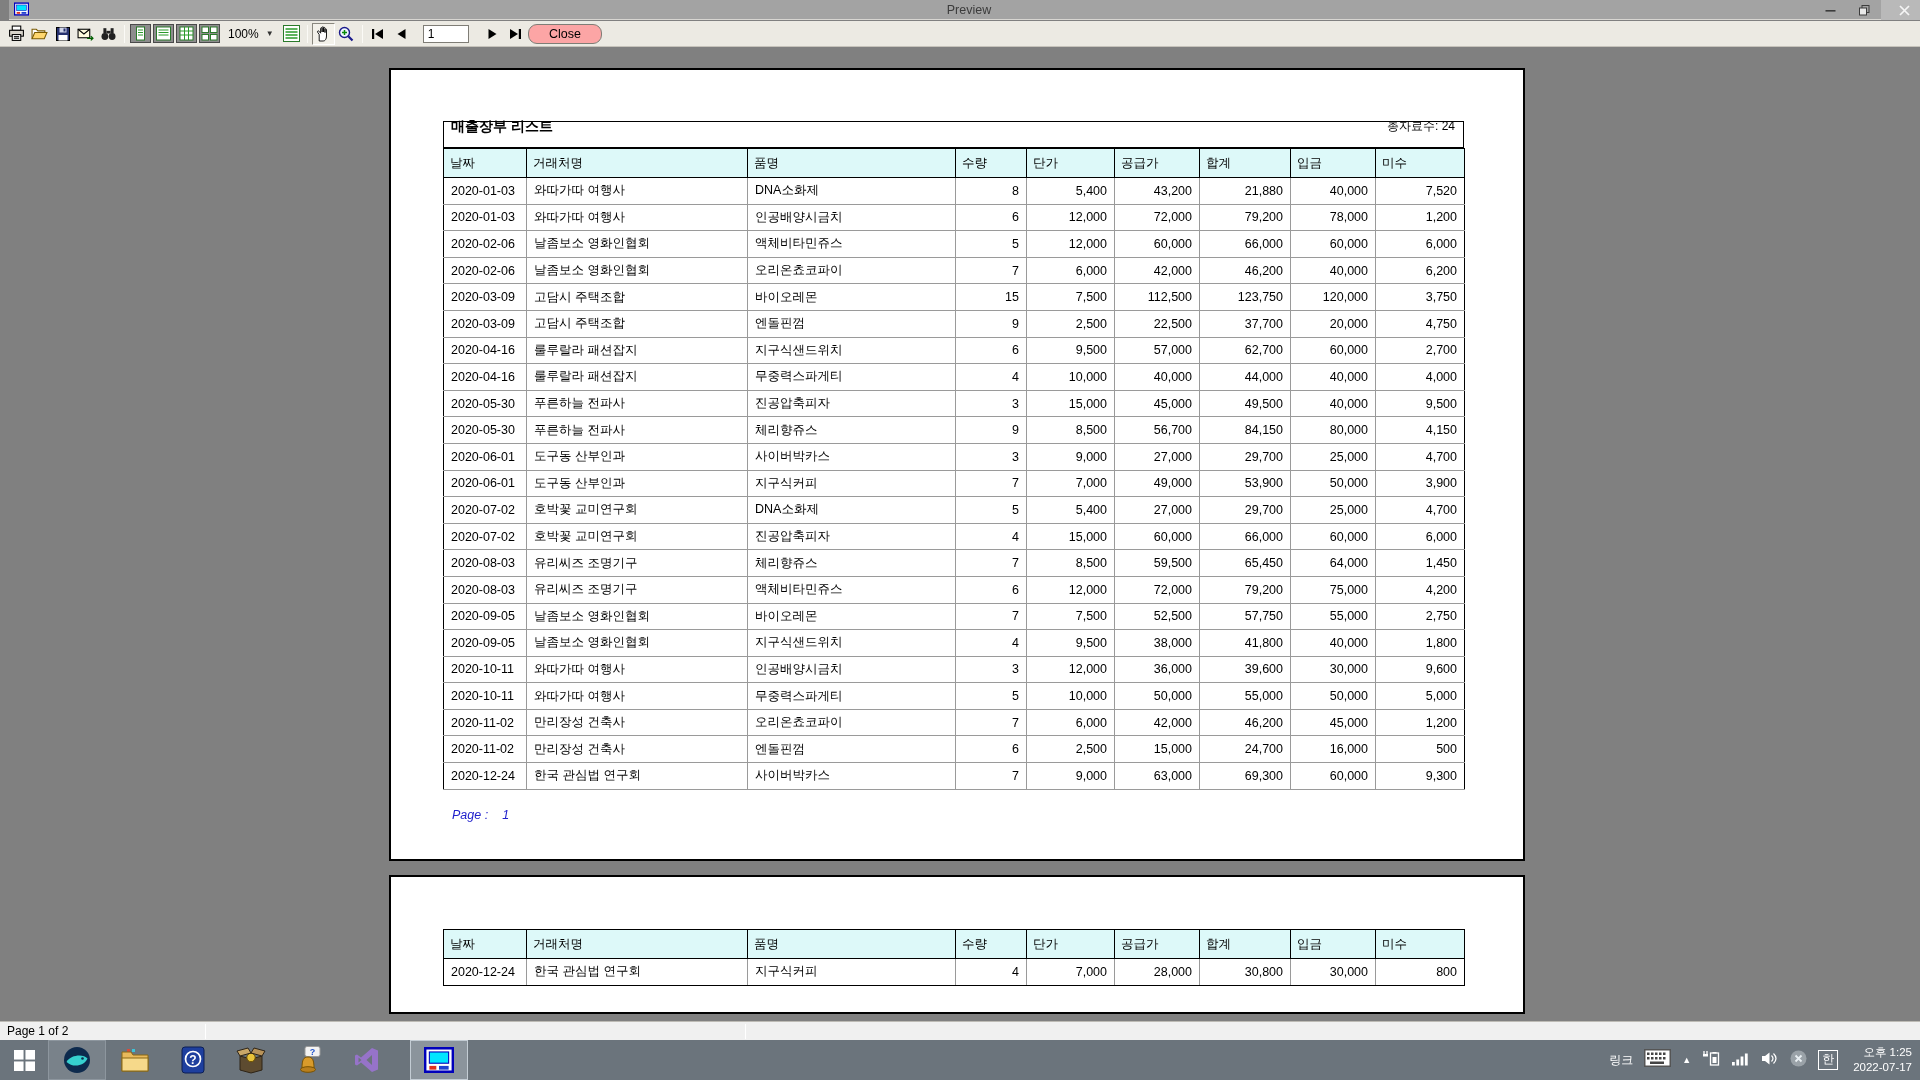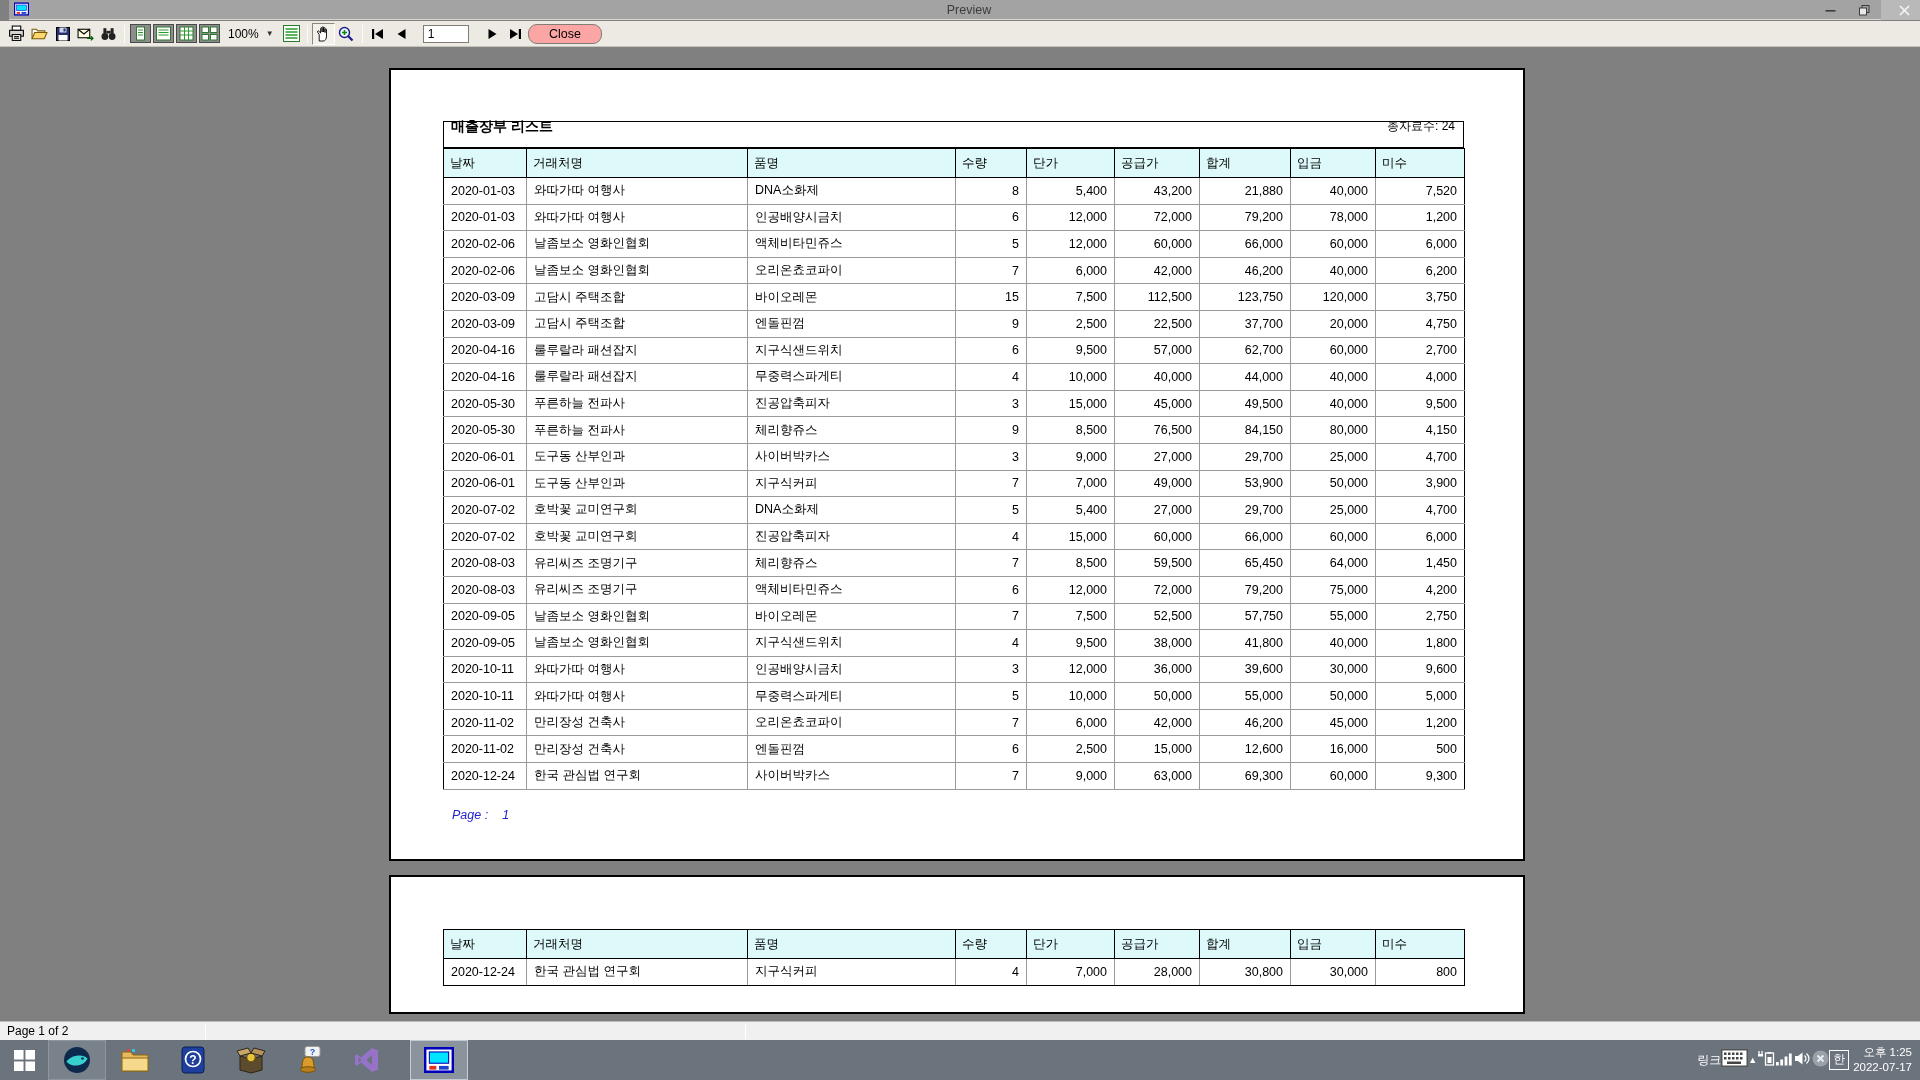--- a/index.html
+++ b/index.html
@@ -51,21 +51,21 @@
   .statusbar { position:absolute; top:1021px; left:0; width:100%; height:19px; background:#f0f0f0; border-top:1px solid #bdbbb5; font-size:12px; color:#000; }
   .statusbar .txt { position:absolute; left:7px; top:2px; }
   .sb-div { position:absolute; top:2px; width:1px; height:15px; background:#c2c0ba; border-right:1px solid #ffffff; }
 
   
   .taskbar { position:absolute; top:1040px; left:0; width:100%; height:40px; background:#6b747c; display:flex; align-items:center; }
   .tk-btn { width:48px; height:40px; display:flex; align-items:center; justify-content:center; }
   .tk-app { width:58px; height:40px; display:flex; align-items:center; justify-content:center; }
   .tk-app.hl { background:#79828a; box-shadow:inset 0 0 0 1px #8d969e; }
   .tk-app.active { background:#8b949c; box-shadow:inset 0 0 0 1px #c3ccd4; margin-left:14px; }
-  .tray { margin-left:auto; display:flex; align-items:center; padding-right:8px; color:#fff; }
+  .tray { margin-left:auto; display:flex; align-items:center; gap:11px; padding-right:8px; color:#fff; }
   .tray .lbl { font-size:12px; }
   .tray .ime { font-size:12px; border:1px solid #fff; padding:0px 3px 1px 3px; }
   .tray .clock { font-size:11.5px; text-align:right; line-height:1.3; padding-left:4px; }
   .tray .chev { font-size:9px; }
 </style>
 </head>
 <body>
 
 <div class="screen">
 
@@ -366,21 +366,21 @@
                 <td>40,000</td>
                 <td>9,500</td>
               </tr>
 
               <tr>
                 <td>2020-05-30</td>
                 <td>푸른하늘 전파사</td>
                 <td>체리향쥬스</td>
                 <td>9</td>
                 <td>8,500</td>
-                <td>76,500</td>
+                <td>56,700</td>
                 <td>84,150</td>
                 <td>80,000</td>
                 <td>4,150</td>
               </tr>
 
               <tr>
                 <td>2020-06-01</td>
                 <td>도구동 산부인과</td>
                 <td>사이버박카스</td>
                 <td>3</td>
@@ -511,21 +511,21 @@
                 <td>1,200</td>
               </tr>
 
               <tr>
                 <td>2020-11-02</td>
                 <td>만리장성 건축사</td>
                 <td>엔돌핀껌</td>
                 <td>6</td>
                 <td>2,500</td>
                 <td>15,000</td>
-                <td>12,600</td>
+                <td>24,700</td>
                 <td>16,000</td>
                 <td>500</td>
               </tr>
 
               <tr>
                 <td>2020-12-24</td>
                 <td>한국 관심법 연구회</td>
                 <td>사이버박카스</td>
                 <td>7</td>
                 <td>9,000</td>

